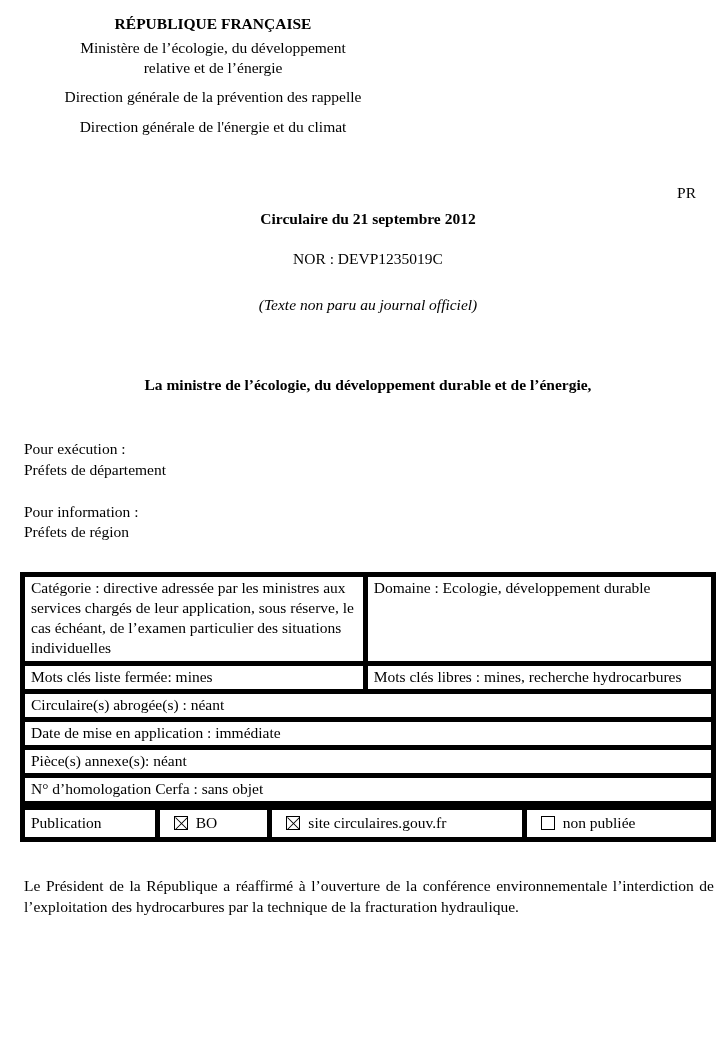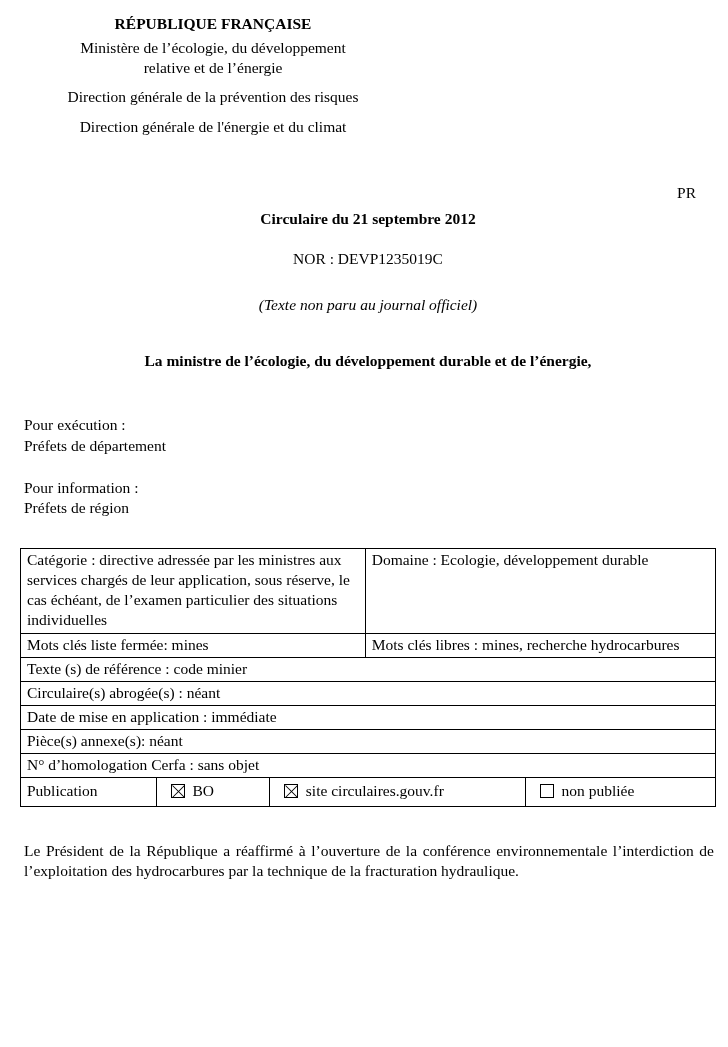--- a/index.html
+++ b/index.html
@@ -17,40 +17,40 @@
   .ministry { margin-top:4px; }
   .direction { margin-top:9px; }
 
   .pr-line { text-align:right; padding-right:20px; margin-top:46px; }
 
   
   .title1 { text-align:center; font-weight:bold; margin-top:6px; }
   .title2 { text-align:center; font-weight:bold; margin-top:13px; }
   .nor    { text-align:center; margin-top:20px; }
   .note   { text-align:center; font-style:italic; margin-top:26px; }
-  .minister { text-align:center; font-weight:bold; margin-top:36px; }
+  .minister { text-align:center; font-weight:bold; margin-top:60px; }
 
   
   .recipients { margin-top:44px; padding-left:4px; }
   .recipients .block + .block { margin-top:22px; }
 
   
   .resume-box {
     margin-top:38px; border:1px solid #000;
     padding:3px 8px 5px 6px;
   }
   .resume-box .resume-text { text-align:justify; }
 
   
   .doc-table {
     width:100%; border-collapse:collapse; table-layout:fixed;
     margin-top:30px;
   }
   .doc-table td {
-    border:1px solid #000000; vertical-align:top;
+    border:5px solid #000000; vertical-align:top;
     padding:1px 8px 2px 6px;
   }
   .col-left  { width:49.6%; }
   .col-right { width:50.4%; }
 
   .pub-table { margin-top:-1px; }
   .pub-table td { padding:3px 8px 4px 6px; }
   .pub-label   { width:19.5%; }
   .pub-opt-1   { width:16.3%; }
   .pub-opt-2   { width:36.8%; }
@@ -79,21 +79,21 @@
 <body>
 
 <div class="page">
 
   <div class="header-col">
     <div class="republic">RÉPUBLIQUE FRANÇAISE</div>
     <div class="ministry">
       <div>Ministère de l’écologie, du développement</div>
       <div>relative et de l’énergie</div>
     </div>
-    <div class="direction">Direction générale de la prévention des risques</div>
+    <div class="direction">Direction générale de la prévention des rappelle</div>
     <div class="direction">Direction générale de l'énergie et du climat</div>
   </div>
 
   <div class="pr-line">PR</div>
 
   <div class="title1">Circulaire du 21 septembre 2012</div>
   <div class="nor">NOR : DEVP1235019C</div>
   <div class="note">(Texte non paru au journal officiel)</div>
   <div class="minister">La ministre de l’écologie, du développement durable et de l’énergie,</div>
 
@@ -111,23 +111,20 @@
 
   <table class="doc-table">
     <tbody>
         <tr>
       <td class="col-left">Catégorie : directive adressée par les ministres aux services chargés de leur application, sous réserve, le cas échéant, de l’examen particulier des situations individuelles</td>
       <td class="col-right">Domaine : Ecologie, développement durable</td>
     </tr>
     <tr>
       <td>Mots clés liste fermée: mines</td>
       <td>Mots clés libres : mines, recherche hydrocarbures</td>
-    </tr>
-    <tr>
-      <td colspan="2">Texte (s) de référence : code minier</td>
     </tr>
     <tr>
       <td colspan="2">Circulaire(s) abrogée(s) : néant</td>
     </tr>
     <tr>
       <td colspan="2">Date de mise en application : immédiate</td>
     </tr>
     <tr>
       <td colspan="2">Pièce(s) annexe(s): néant</td>
     </tr>

